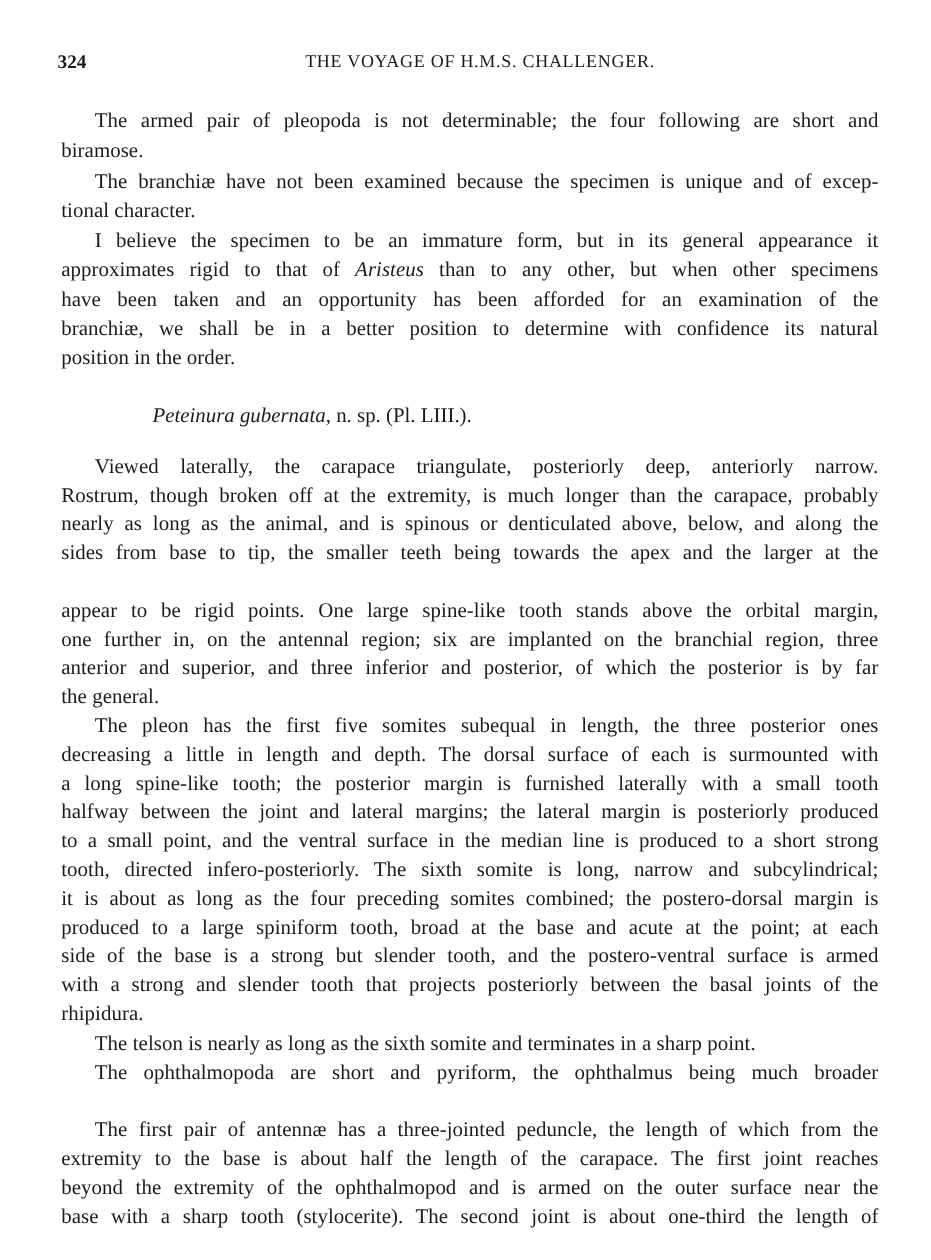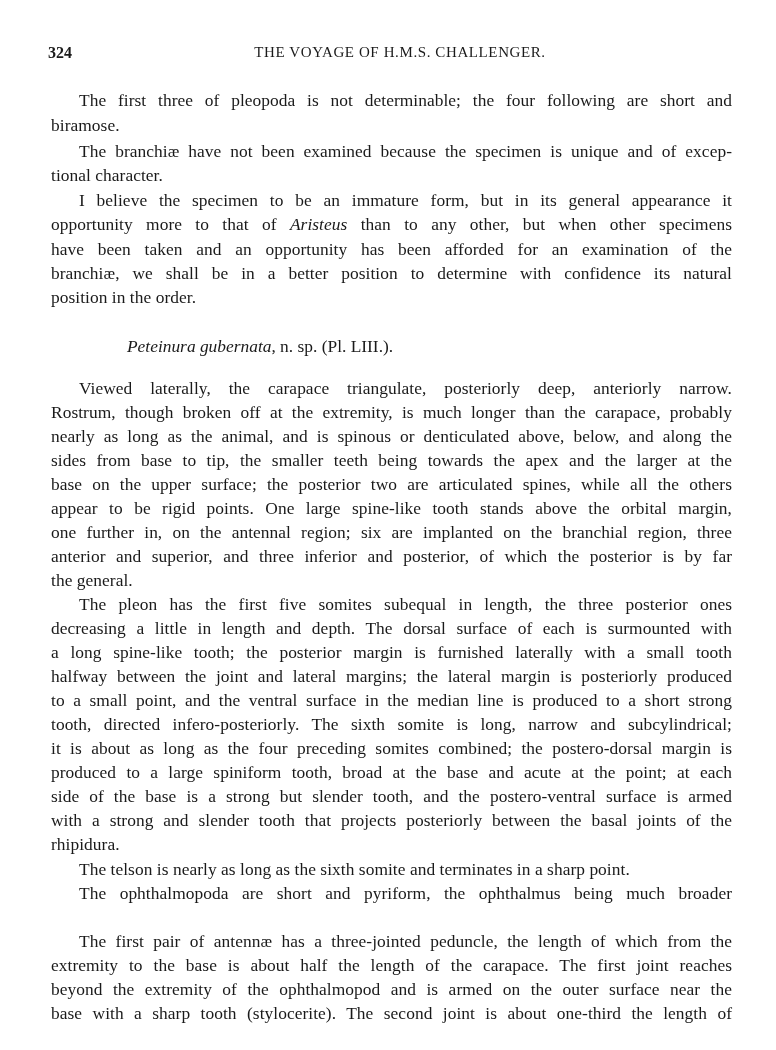--- a/index.html
+++ b/index.html
@@ -78,39 +78,38 @@
 </head>
 <body>
 
 <div class="page">
 
   <div class="running-head">
     <span class="page-number">324</span>
     <span class="running-title">THE VOYAGE OF H.M.S. CHALLENGER.</span>
   </div>
 
-  <div class="line indent" style="top:88px">The first three of pleopoda is not determinable; the four following are short and</div>
+  <div class="line indent" style="top:88px">The armed pair of pleopoda is not determinable; the four following are short and</div>
   <div class="line last" style="top:113px">biramose.</div>
 
   <div class="line indent" style="top:139px">The branchiæ have not been examined because the specimen is unique and of excep-</div>
   <div class="line last" style="top:163px">tional character.</div>
 
   <div class="line indent" style="top:188px">I believe the specimen to be an immature form, but in its general appearance it</div>
-  <div class="line" style="top:212px"><span>opportunity more to that of </span><i>Aristeus</i><span> than to any other, but when other specimens</span></div>
+  <div class="line" style="top:212px"><span>approximates rigid to that of </span><i>Aristeus</i><span> than to any other, but when other specimens</span></div>
   <div class="line" style="top:237px">have been taken and an opportunity has been afforded for an examination of the</div>
   <div class="line" style="top:261px">branchiæ, we shall be in a better position to determine with confidence its natural</div>
   <div class="line last" style="top:285px">position in the order.</div>
 
   <div class="heading-line"><span class="species">Peteinura gubernata</span><span>, n. sp. (Pl. LIII.).</span></div>
 
   <div class="line indent" style="top:376px">Viewed laterally, the carapace triangulate, posteriorly deep, anteriorly narrow.</div>
   <div class="line" style="top:400px">Rostrum, though broken off at the extremity, is much longer than the carapace, probably</div>
   <div class="line" style="top:424px">nearly as long as the animal, and is spinous or denticulated above, below, and along the</div>
   <div class="line" style="top:448px">sides from base to tip, the smaller teeth being towards the apex and the larger at the</div>
-  <div class="line" style="top:472px">base on the upper surface; the posterior two are articulated spines, while all the others</div>
   <div class="line" style="top:496px">appear to be rigid points.  One large spine-like tooth stands above the orbital margin,</div>
   <div class="line" style="top:520px">one further in, on the antennal region; six are implanted on the branchial region, three</div>
   <div class="line" style="top:544px">anterior and superior, and three inferior and posterior, of which the posterior is by far</div>
   <div class="line last" style="top:568px">the general.</div>
 
   <div class="line indent" style="top:592px">The pleon has the first five somites subequal in length, the three posterior ones</div>
   <div class="line" style="top:616px">decreasing a little in length and depth.  The dorsal surface of each is surmounted with</div>
   <div class="line" style="top:640px">a long spine-like tooth; the posterior margin is furnished laterally with a small tooth</div>
   <div class="line" style="top:664px">halfway between the joint and lateral margins; the lateral margin is posteriorly produced</div>
   <div class="line" style="top:688px">to a small point, and the ventral surface in the median line is produced to a short strong</div>

